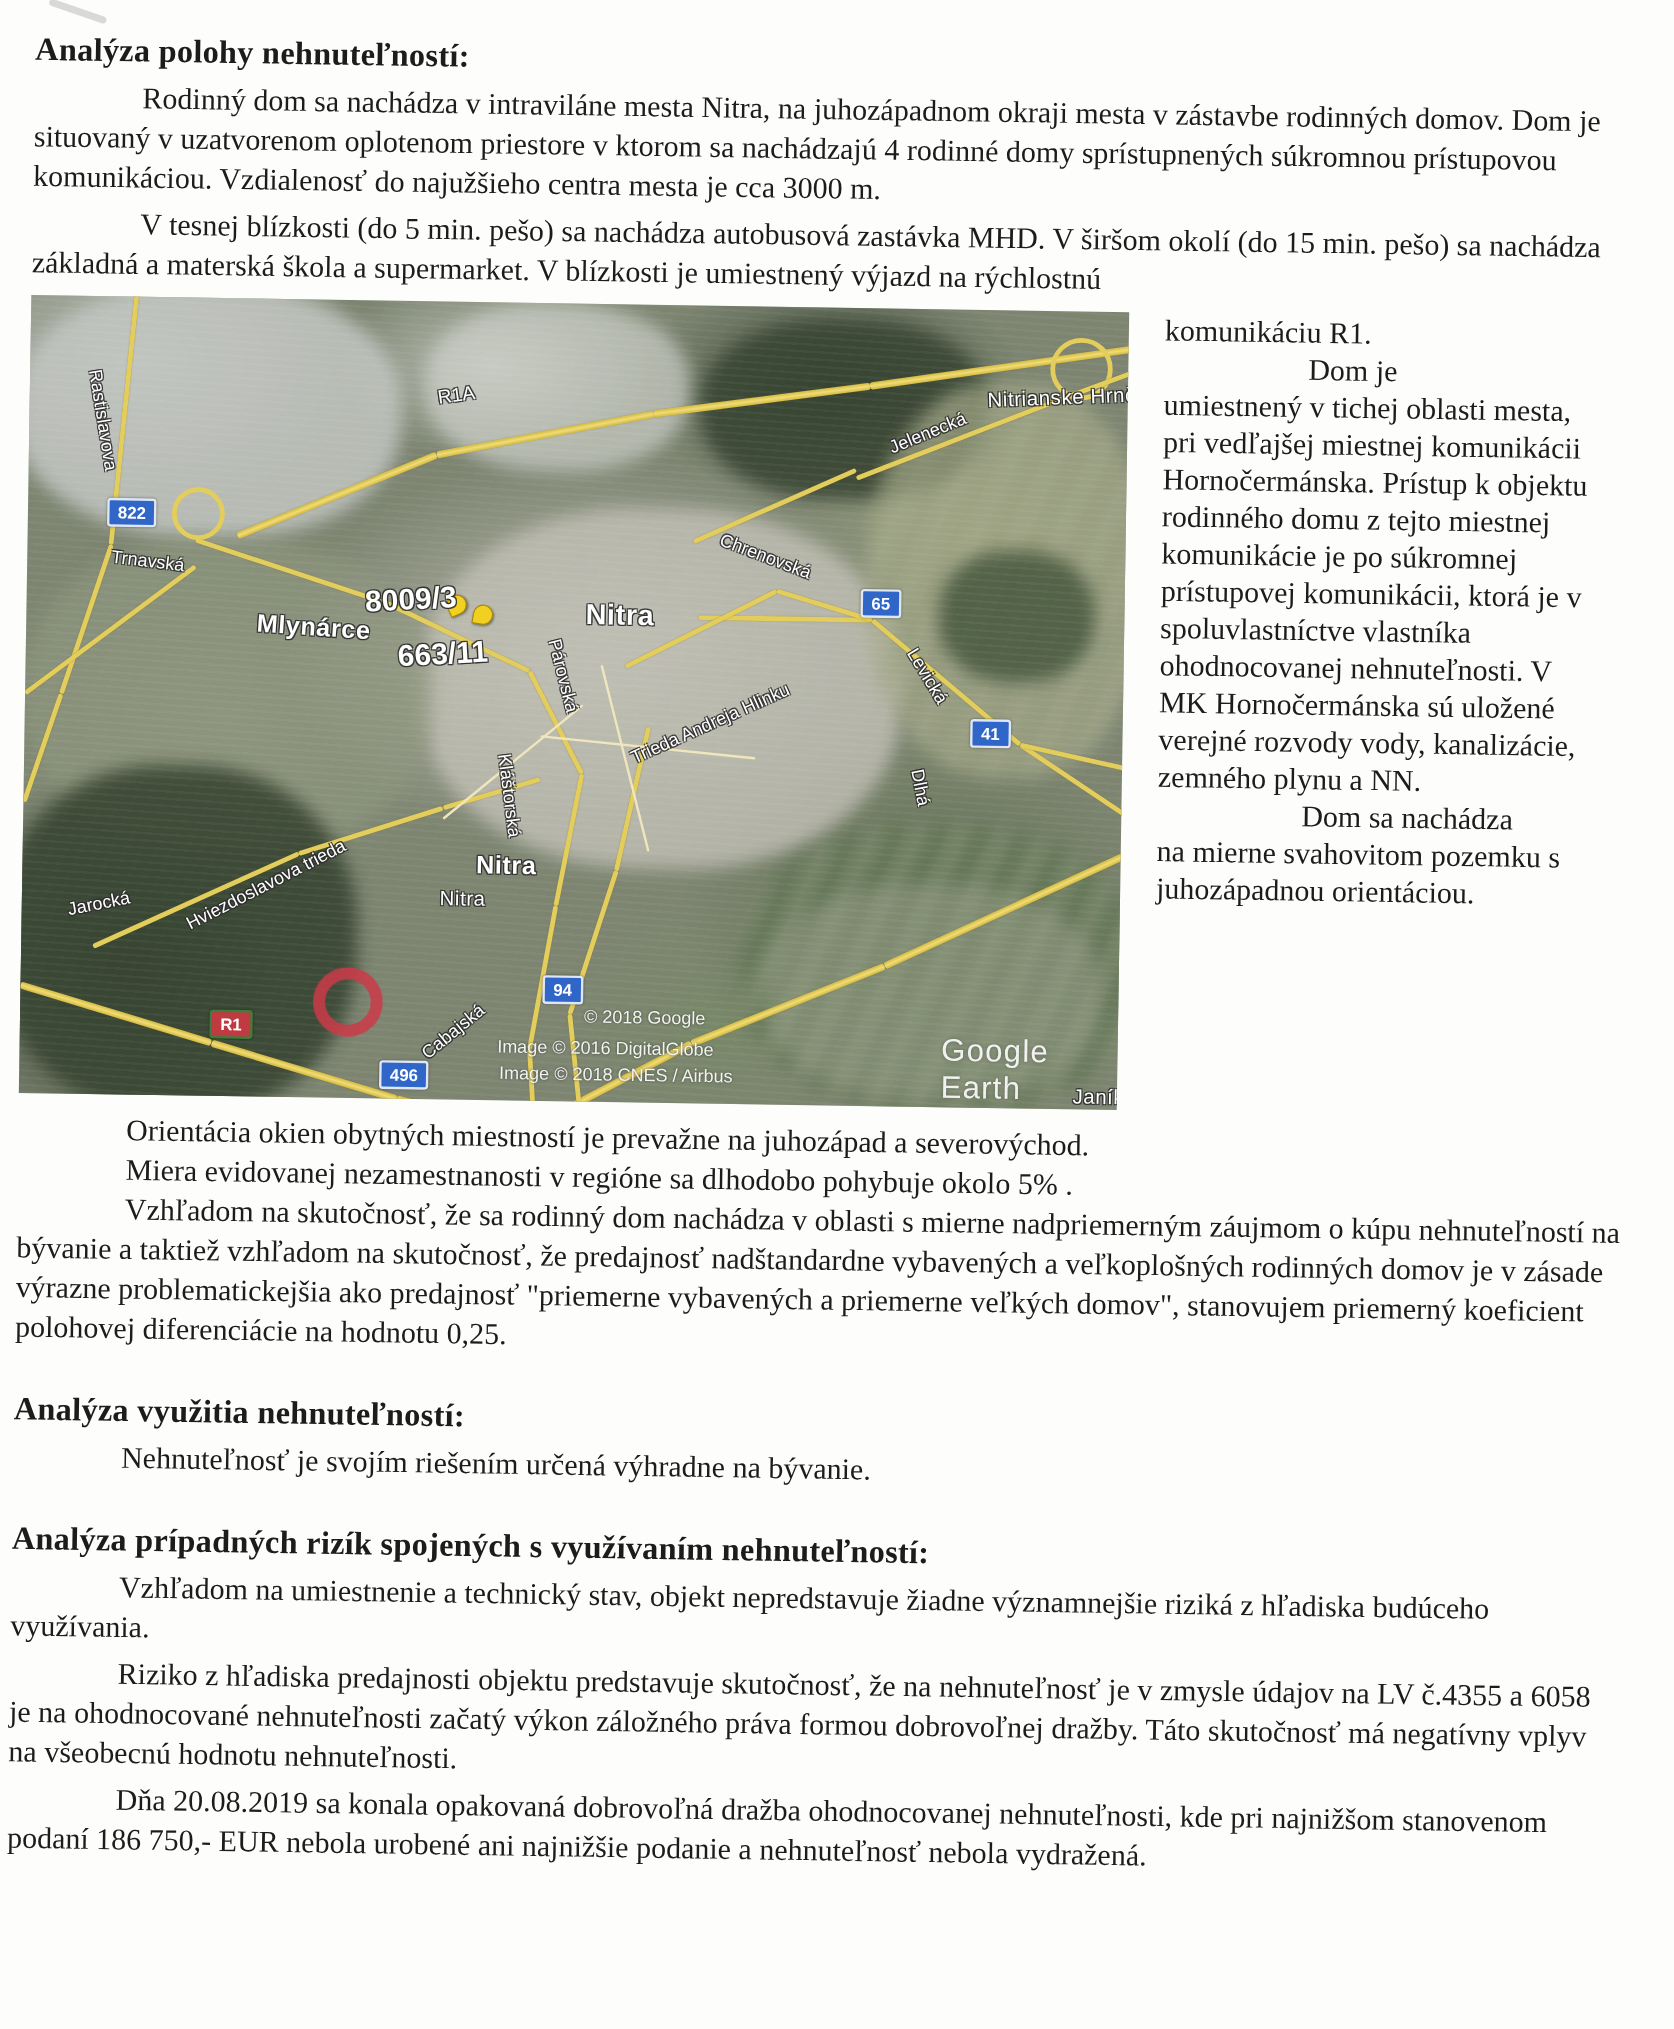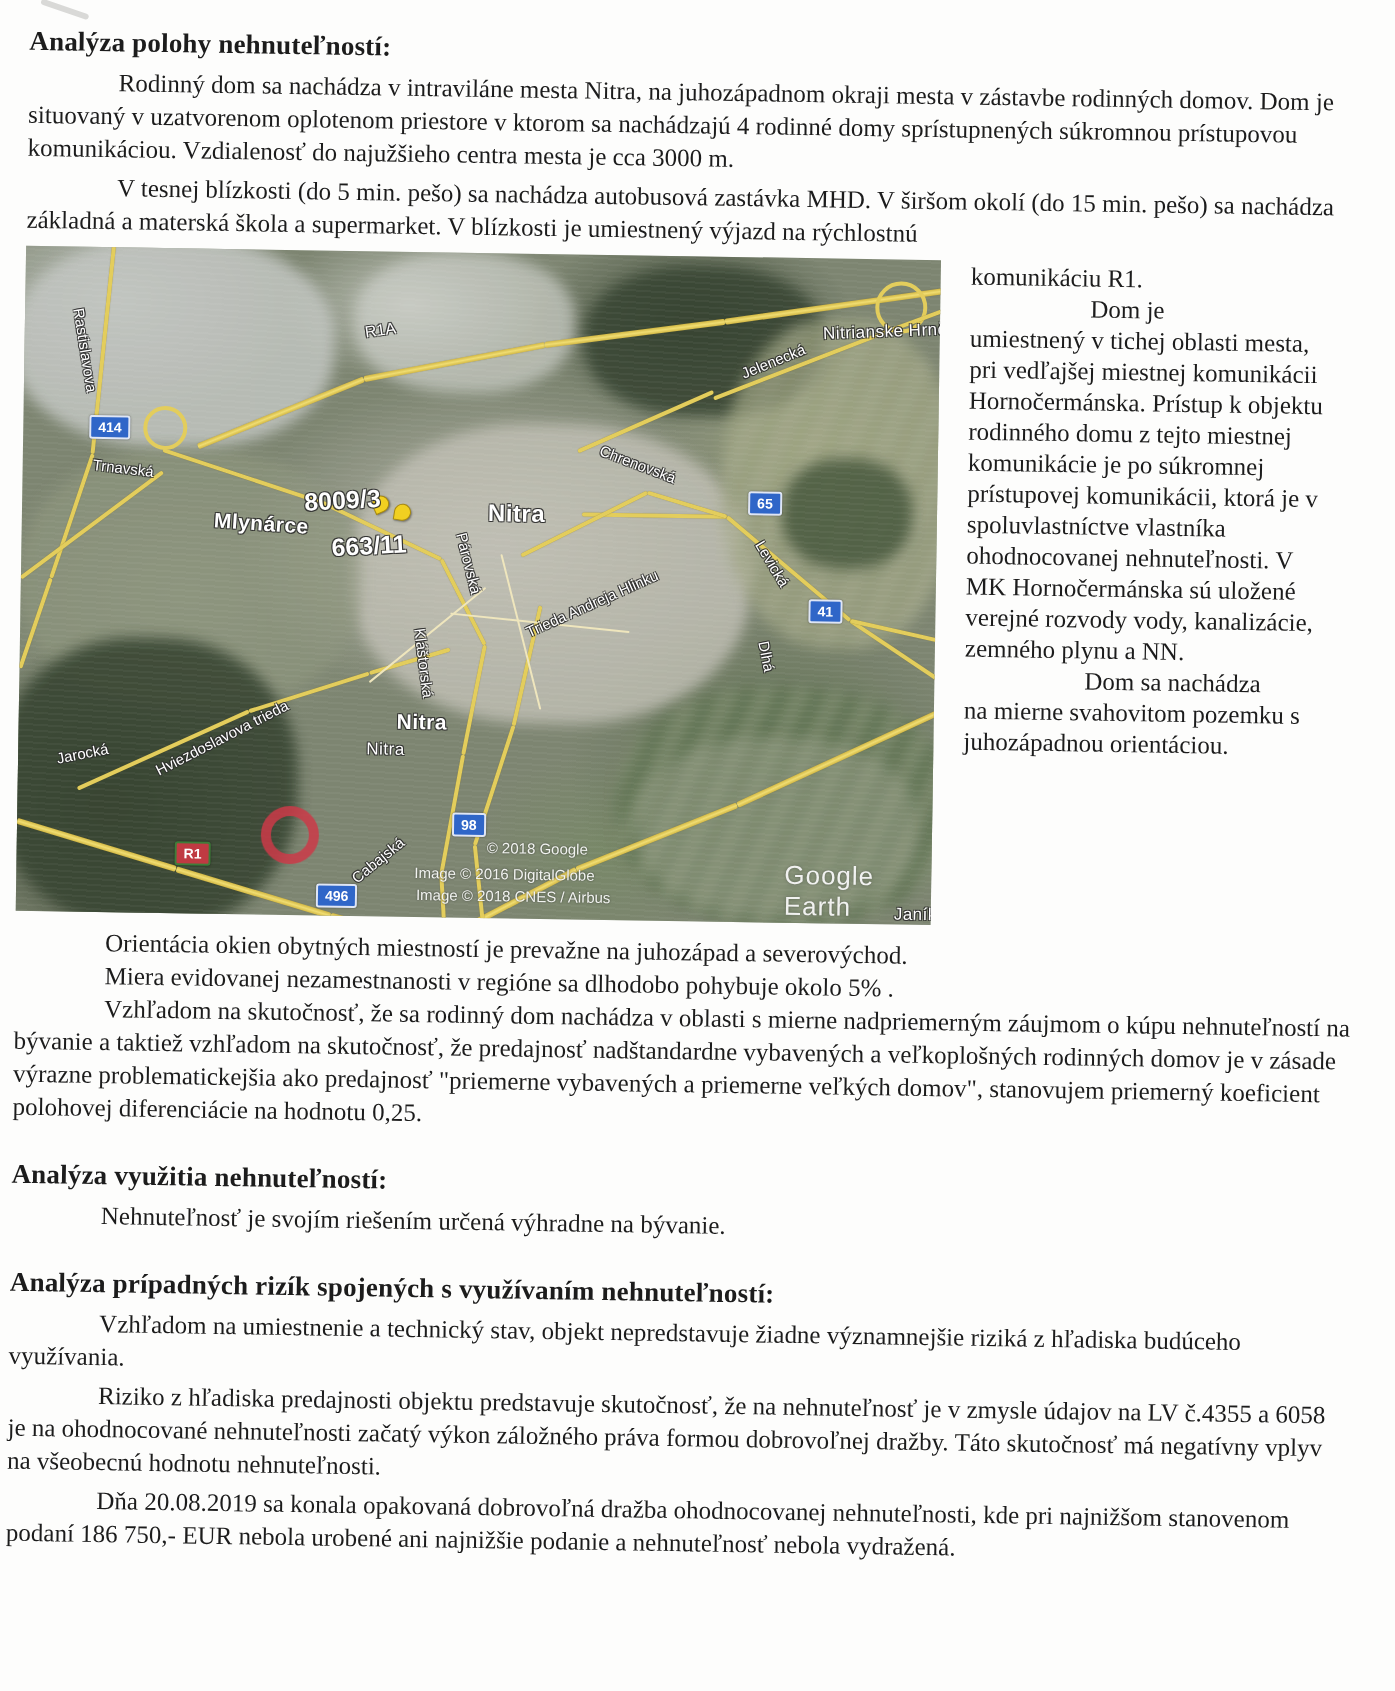--- a/index.html
+++ b/index.html
@@ -136,24 +136,24 @@
         <div class="road" style="left:350px;top:420px;width:84px;transform:rotate(-17.4deg);"></div>
 
         <div class="road minor" style="left:480px;top:300px;width:160px;transform:rotate(75deg);"></div>
         <div class="road minor" style="left:430px;top:360px;width:180px;transform:rotate(5deg);"></div>
         <div class="road minor" style="left:350px;top:430px;width:150px;transform:rotate(-40deg);"></div>
 
         <span class="pin" style="left:350px;top:244px;transform:rotate(-25deg);"></span>
         <span class="pin" style="left:372px;top:252px;transform:rotate(8deg);"></span>
         <div class="ring" style="left:244px;top:556px;"></div>
 
-        <span class="shield" style="left:66px;top:168px;">414</span>
-        <span class="shield" style="left:726px;top:234px;">65</span>
+        <span class="shield" style="left:66px;top:168px;">822</span>
+        <span class="shield" style="left:695px;top:234px;">65</span>
         <span class="shield" style="left:788px;top:341px;">41</span>
-        <span class="shield" style="left:435px;top:560px;">98</span>
+        <span class="shield" style="left:435px;top:560px;">94</span>
         <span class="shield" style="left:300px;top:633px;">496</span>
         <span class="shield red" style="left:158px;top:593px;">R1</span>
         <span class="mlabel st" style="left:340px;top:70px;transform:rotate(-9deg);font-size:16px;">R1A</span>
 
         <span class="mlabel st" style="left:62px;top:60px;transform:rotate(80deg);transform-origin:0 0;">Rastislavova</span>
         <span class="mlabel st" style="left:70px;top:212px;transform:rotate(6deg);">Trnavská</span>
         <span class="mlabel st" style="left:715px;top:95px;transform:rotate(-23deg);">Jelenecká</span>
         <span class="mlabel st" style="left:575px;top:200px;transform:rotate(20deg);">Chrenovská</span>
         <span class="mlabel st" style="left:500px;top:340px;transform:rotate(-25deg);">Trieda Andreja Hlinku</span>
         <span class="mlabel st" style="left:745px;top:280px;transform:rotate(58deg);transform-origin:0 0;">Levická</span>

